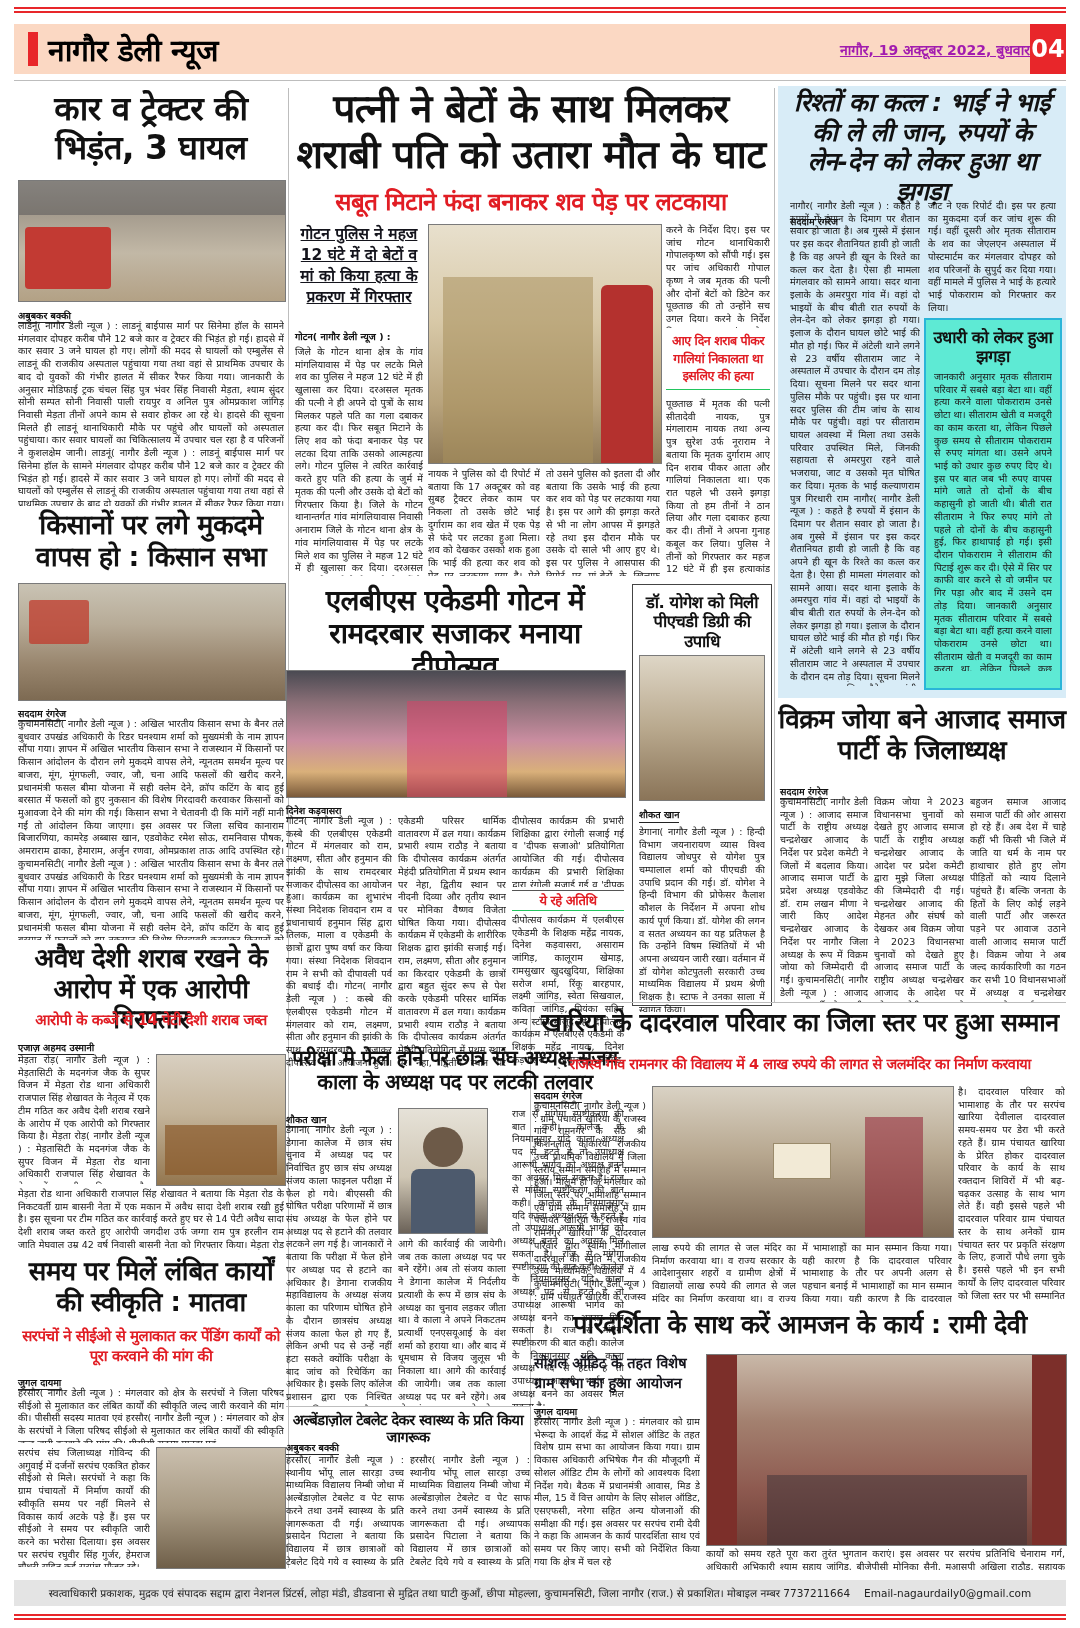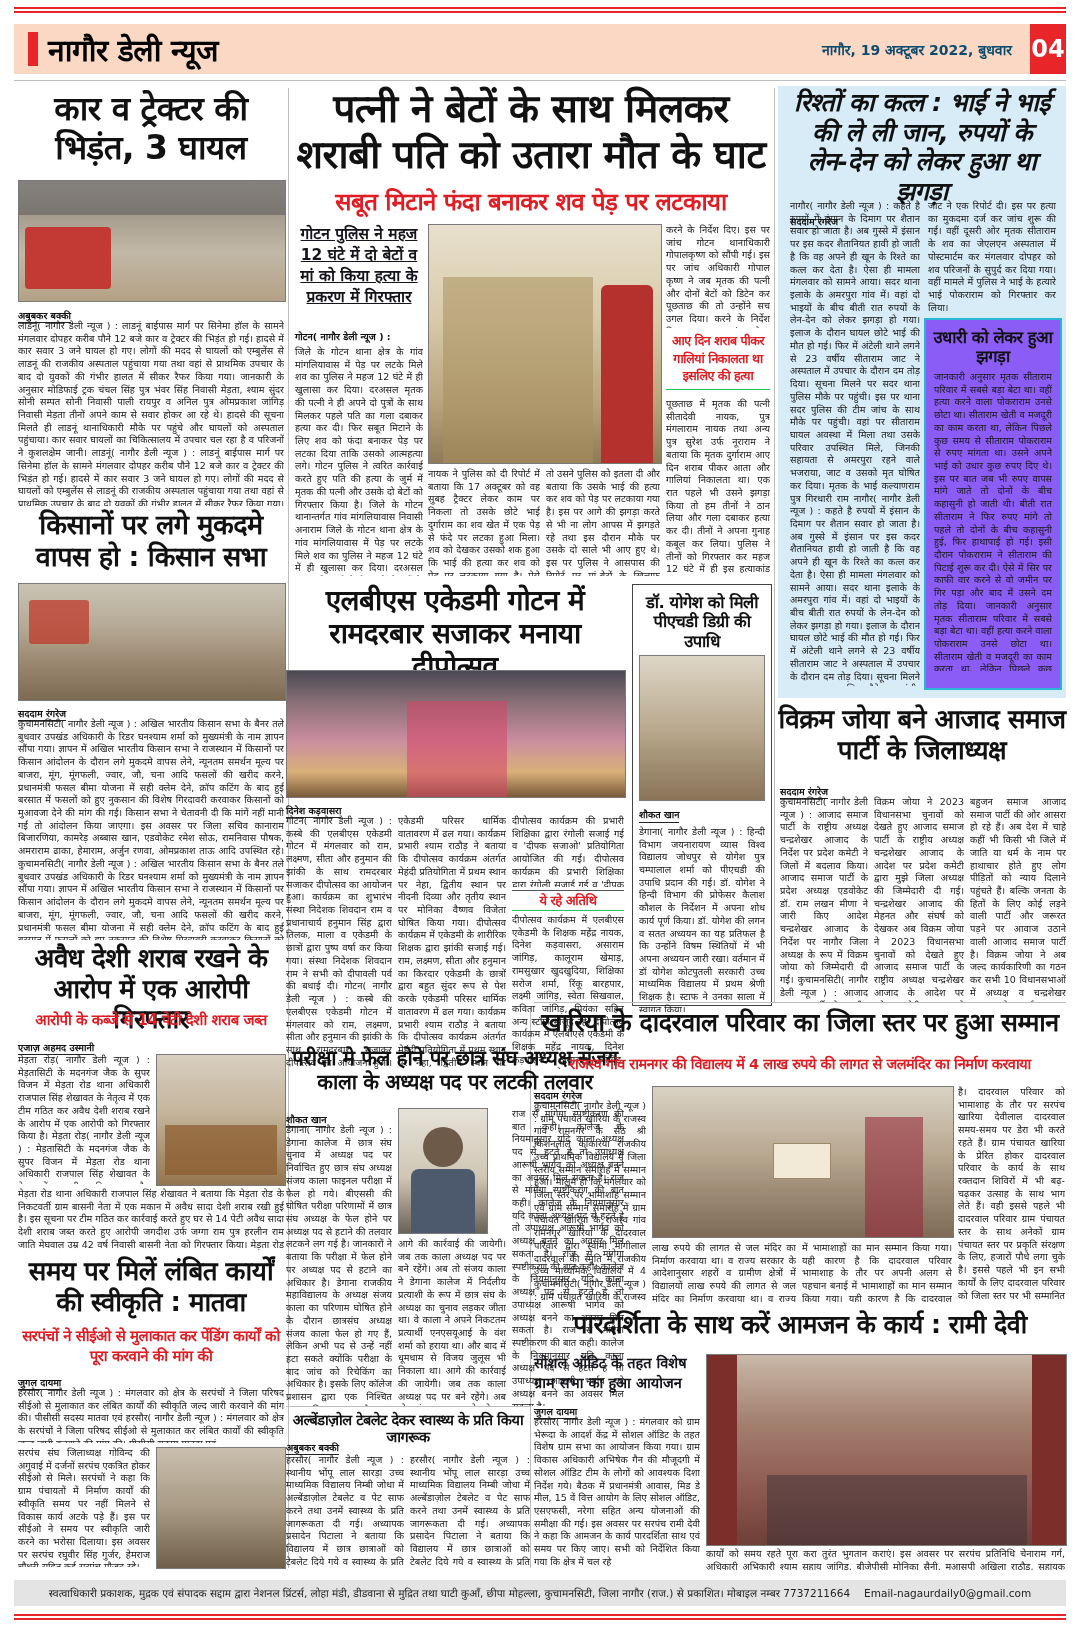--- a/index.html
+++ b/index.html
@@ -3,37 +3,37 @@
 <meta charset="utf-8">
 <style>
   html,body{margin:0;padding:0;background:#888;}
   .page{position:relative;width:1080px;height:1628px;background:#ffffff;margin:0 auto;
         font-family:"DejaVu Sans",sans-serif;overflow:hidden;}
   .abs{position:absolute;}
   .rule-red{background:#e8262a;height:2px;}
   .masthead{background:#fbd8c3;display:flex;align-items:center;}
   .mh-bar{width:10px;height:34px;background:#e8262a;margin-left:14px;}
   .mh-title{font-size:30px;font-weight:bold;color:#000000;margin-left:10px;letter-spacing:-0.5px;}
-  .mh-date{font-size:14px;font-weight:bold;color:#0c4a6e;margin-left:auto;margin-right:18px;}
+  .mh-date{font-size:14px;font-weight:bold;color:#a21caf;margin-left:auto;margin-right:0;text-decoration:underline;}
   .mh-page{width:36px;height:50px;background:#e8262a;color:#fff;font-size:24px;font-weight:bold;
            display:flex;align-items:center;justify-content:center;}
   .hl{font-weight:bold;color:#111;text-align:center;line-height:1.18;letter-spacing:-0.5px;}
   .red{color:#e11d24;}
   .deck{font-weight:bold;color:#14141c;text-align:center;line-height:1.35;}
   .byline{font-size:9.5px;font-weight:bold;color:#111;border-bottom:1.2px solid #222;
           display:inline-block;padding-bottom:1px;line-height:1.2;}
   .dateline{font-size:9.5px;font-weight:bold;color:#111;}
   .body{font-size:9.5px;line-height:1.34;text-align:justify;color:#1b1b1b;overflow:hidden;}
   .photo{background-size:cover;border:1px solid #7a7a7a;overflow:hidden;}
   .subrule{border-bottom:1px solid #22c55e;}
   .subrule-t{border-top:1px solid #555;}
   .hair-v{background:#bdbdbd;width:1px;}
   .hair-h{background:#bdbdbd;height:1px;}
   .bluebox{background:#d8ecf7;}
-  .innerbox{border:2px solid #2ab5d8;background:#8b5cf6;}
+  .innerbox{border:2px solid #2ab5d8;background:#5eead4;}
   .whitebox{border:1.3px solid #444;background:#fff;}
   .footer{background:#e4e4e4;display:flex;align-items:center;justify-content:center;
           font-size:10.5px;color:#222;gap:14px;}
   
   .ph-accident{background:linear-gradient(180deg,#b8b2a6 0%,#a59c8e 28%,#c2b8a6 60%,#b3a185 100%);}
   .ph-kisan{background:linear-gradient(180deg,#c9c3b4 0%,#b7ab97 35%,#98856d 70%,#7d6a52 100%);}
   .ph-liquor{background:linear-gradient(180deg,#d8cfc0 0%,#c4b49a 45%,#93764f 100%);}
   .ph-sarpanch{background:linear-gradient(180deg,#cabfae 0%,#a89a83 50%,#6f5f49 100%);}
   .ph-police{background:linear-gradient(180deg,#e8e0cd 0%,#d8c9a8 40%,#b8a37c 75%,#8f7a57 100%);}
   .ph-deepotsav{background:linear-gradient(180deg,#4a4a52 0%,#8a6f77 25%,#c98da0 55%,#d9b07a 80%,#7a5a3a 100%);}

